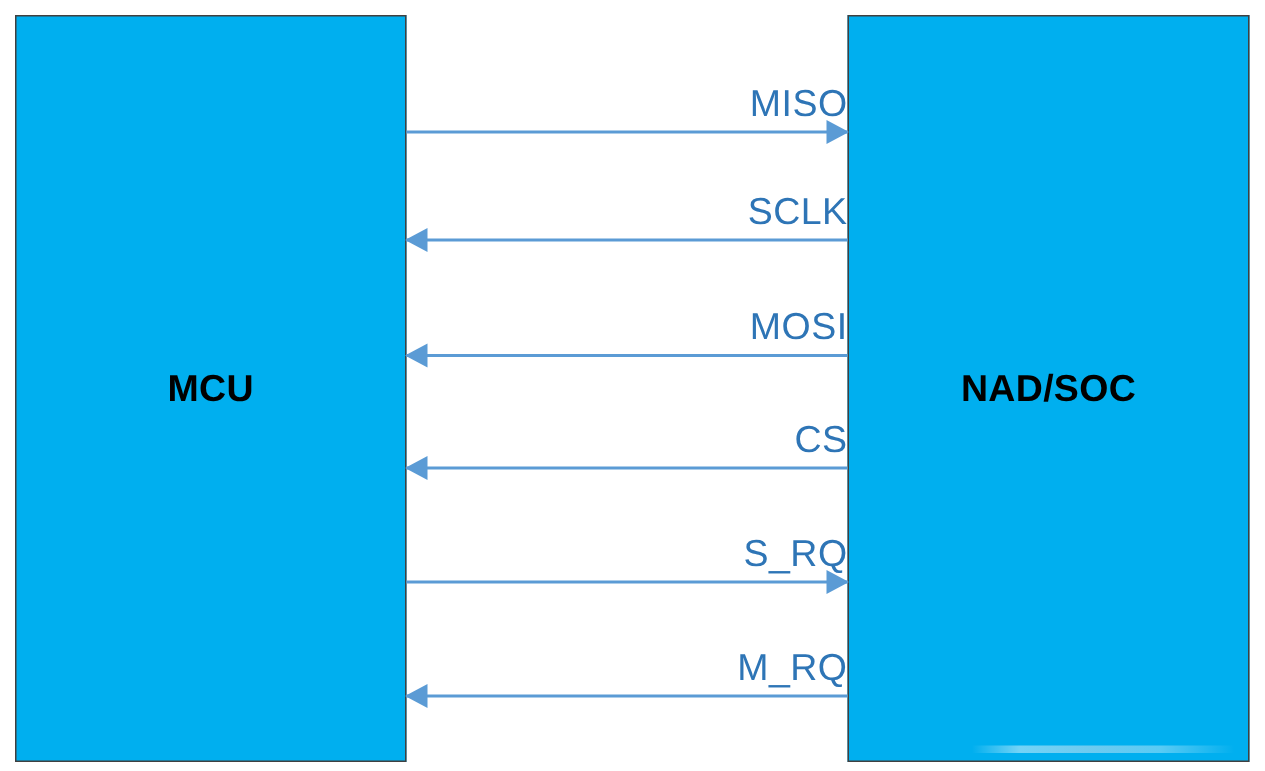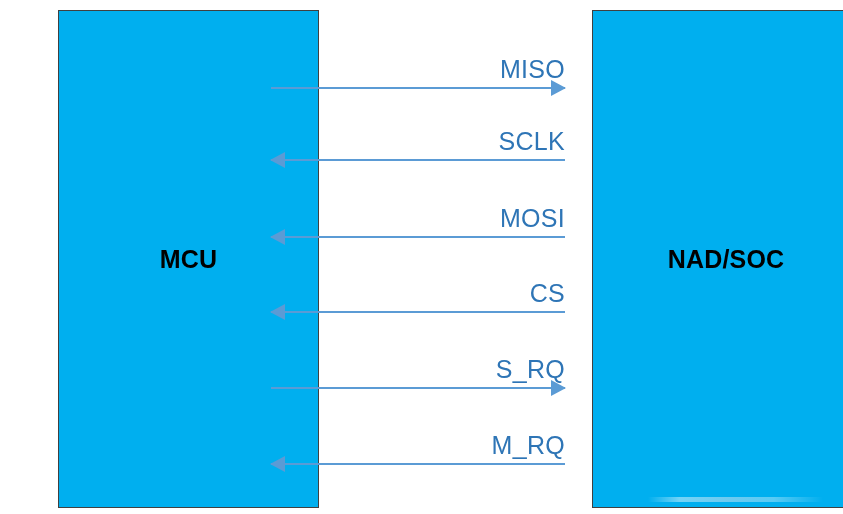--- a/index.html
+++ b/index.html
@@ -27,30 +27,29 @@
     display: flex;
     flex-direction: column;
     align-items: center;
     justify-content: center;
     color: #000000;
     font-weight: bold;
     font-size: 25px;
     line-height: 1.28;
     letter-spacing: 0.2px;
     user-select: none;
-    margin-left: 48px;
   }
   #block-mcu {
     left: 10px;
     top: 10px;
     width: 261px;
     height: 498px;
   }
   #block-nad {
-    left: 544px;
+    left: 565px;
     top: 10px;
     width: 268px;
     height: 498px;
   }
   .block-line { display: block; text-align: center; }
 
   
   .signal {
     position: absolute;
     left: 271px;

